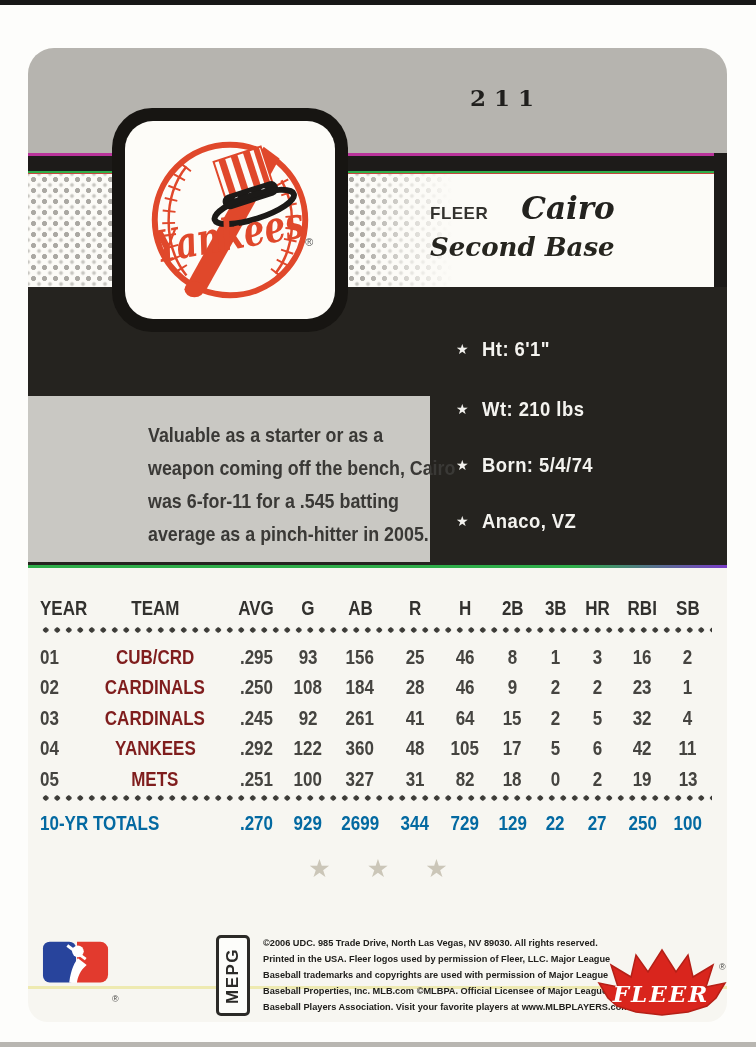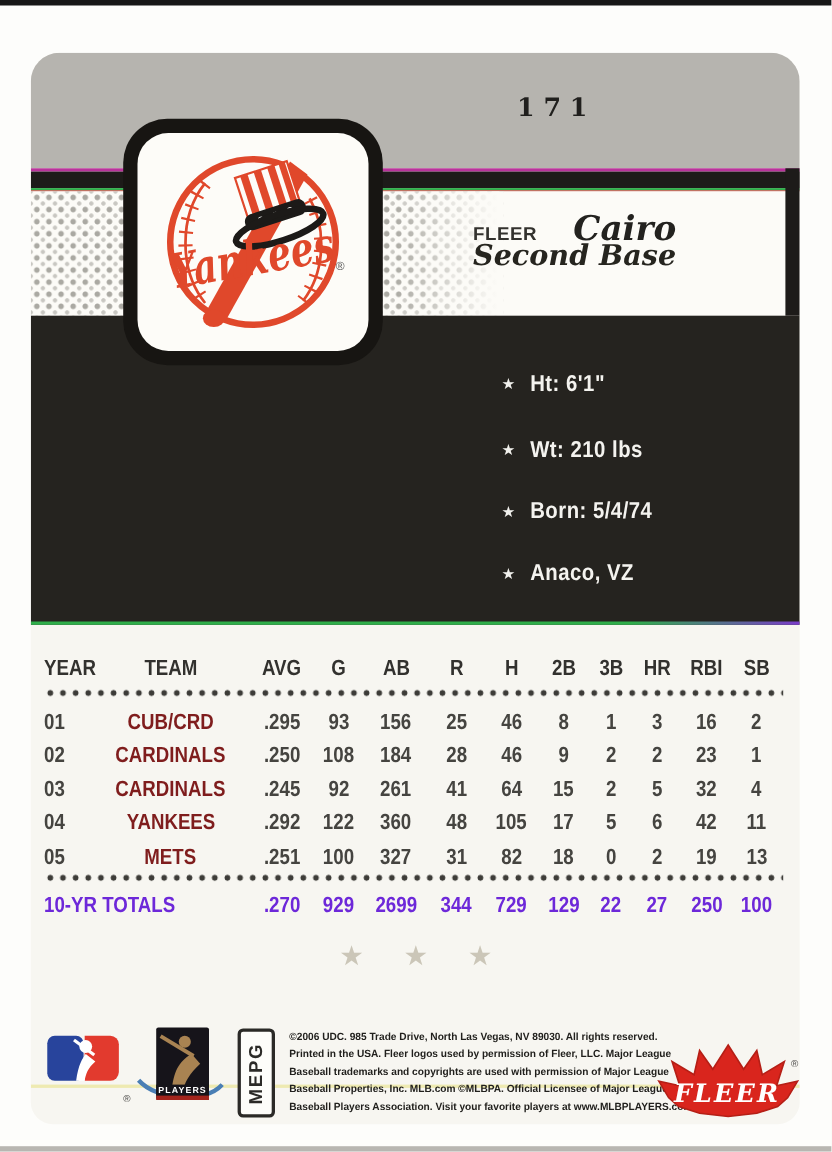--- a/index.html
+++ b/index.html
@@ -34,21 +34,21 @@
   .dots-left{left:0;top:126px;width:86px;height:113px;}
   .dots-right{left:318px;top:126px;width:112px;height:113px;}
   .dots-right-fade{left:318px;top:126px;width:112px;height:113px;
     background:linear-gradient(90deg,rgba(252,251,247,0) 10%,rgba(252,251,247,.55) 55%,#fcfbf7 95%);}
   .band-right-black{left:686px;top:105px;width:13px;height:134px;background:#1d1b19;}
 
   .player-name{left:402px;top:142px;display:flex;align-items:baseline;gap:5px;}
   .first-name{font-size:17px;font-weight:bold;letter-spacing:.5px;color:#33322e;}
   .last-name{font-family:"DejaVu Serif",serif;font-style:italic;font-weight:bold;
     font-size:31px;color:#23221f;margin-left:28px;}
-  .position{left:402px;top:170px;font-family:"DejaVu Serif",serif;font-style:italic;
+  .position{left:402px;top:184px;font-family:"DejaVu Serif",serif;font-style:italic;
     font-weight:bold;font-size:26px;color:#26251f;}
 
   .dark-section{left:0;top:239px;width:699px;height:281px;background:#25231f;}
   .dark-bottom-line{left:0;top:517px;width:699px;height:3px;
     background:linear-gradient(90deg,#2fae4a 0%,#2fae4a 78%,#7a3cc9 100%);}
 
   .logo-box{left:84px;top:60px;width:236px;height:224px;background:#171512;border-radius:40px;}
   .logo-box-inner{left:13px;top:13px;width:210px;height:198px;background:#fdfcf8;border-radius:28px;
     display:flex;align-items:center;justify-content:center;overflow:hidden;}
 
@@ -69,21 +69,21 @@
   .stat-header{left:12px;top:548px;width:682px;height:24px;line-height:24px;
     font-size:20px;font-weight:bold;color:#32312e;}
   .dotline{height:6px;width:672px;background-image:radial-gradient(circle,#3d3c38 2.4px,transparent 2.9px);
     background-size:11.5px 6px;background-position:0 50%;background-repeat:repeat-x;}
   .dot1{left:12px;top:579px;}
   .dot2{left:12px;top:747px;}
   .stat-rows{left:12px;top:594px;width:682px;}
   .stat-row{height:30.4px;line-height:30.4px;font-size:20px;font-weight:bold;color:#454440;}
   .stat-row .scell:nth-child(2){color:#7f1d1d;}
   .stat-totals{left:12px;top:762px;width:682px;height:26px;line-height:26px;
-    font-size:20px;font-weight:bold;color:#6d28d9;}
+    font-size:20px;font-weight:bold;color:#0369a1;}
 
   .footer-stars{left:240px;top:806px;width:220px;display:flex;justify-content:center;gap:36px;
     font-size:25px;color:#cbc6b8;}
 
   
   .yellow-line{left:0;top:938px;width:699px;height:3px;background:#ece7a6;opacity:.85;}
   .mlb-logo{left:14px;top:890px;}
   .reg{font-size:9px;color:#4a4947;}
   .reg-mlb{left:84px;top:946px;}
   .mlbpa-logo{left:92px;top:882px;}
@@ -97,21 +97,21 @@
 </style>
 </head>
 <body>
 
 <div class="abs scan-top"></div>
 <div class="abs scan-bottom"></div>
 
 <div class="abs card">
 
   <div class="abs banner"></div>
-  <div class="abs card-number">171</div>
+  <div class="abs card-number">211</div>
 
   <div class="abs line-magenta"></div>
   <div class="abs stripe-black"></div>
   <div class="abs line-green"></div>
   <div class="abs line-red"></div>
 
   <div class="abs name-band"></div>
   <div class="abs dots dots-left"></div>
   <div class="abs dots dots-right"></div>
   <div class="abs dots-right-fade"></div>
@@ -147,20 +147,26 @@
           <circle cx="119" cy="75.5" r="2.6" fill="#fff"></circle>
           <circle cx="133" cy="75.5" r="2.6" fill="#fff"></circle>
           <ellipse cx="119" cy="88" rx="42" ry="12" fill="none" stroke="#1c1a18" stroke-width="6"></ellipse>
         </g>
         <text x="100" y="130" text-anchor="middle" transform="rotate(-10 100 120)" font-family="DejaVu Serif, serif" font-style="italic" font-weight="bold" font-size="44" fill="#e0482b" textLength="152" lengthAdjust="spacingAndGlyphs">Yankees</text>
         <text x="176" y="126" font-size="11" fill="#555">®</text>
       </svg>
     </div>
   </div>
 
+  <div class="abs bio-box">
+    <div class="bio-line">Valuable as a starter or as a</div>
+    <div class="bio-line">weapon coming off the bench, Cairo</div>
+    <div class="bio-line">was 6-for-11 for a .545 batting</div>
+    <div class="bio-line">average as a pinch-hitter in 2005.</div>
+  </div>
 
   <div class="abs vital" style="left:428px;top:288px;">
     <span class="vital-star">★</span>
     <span class="vital-text">Ht: 6'1"</span>
   </div>
   <div class="abs vital" style="left:428px;top:348px;">
     <span class="vital-star">★</span>
     <span class="vital-text">Wt: 210 lbs</span>
   </div>
   <div class="abs vital" style="left:428px;top:404px;">
@@ -196,32 +202,20 @@
     <svg width="68" height="50" viewBox="0 0 70 50">
       <rect x="1" y="3" width="34" height="42" rx="7" fill="#28449c"></rect>
       <path d="M36 3 h24 a8 8 0 0 1 8 8 v26 a8 8 0 0 1 -8 8 H36 z" fill="#e23a2e"></path>
       <circle cx="37" cy="13" r="6" fill="#fff"></circle>
       <path d="M28 45 C30 30 34 24 37 20 L46 27 C39 33 37 39 36 45 Z" fill="#fff"></path>
       <line x1="26" y1="7" x2="45" y2="21" stroke="#fff" stroke-width="3"></line>
     </svg>
   </div>
   <span class="abs reg reg-mlb">®</span>
 
-  <div class="abs mlbpa-logo">
-    <svg width="86" height="88" viewBox="0 0 86 88">
-      <path d="M6 52 C22 70 66 74 82 56" fill="none" stroke="#4a7fb5" stroke-width="4"></path>
-      <rect x="22" y="4" width="48" height="66" fill="#16141a" rx="2"></rect>
-      <line x1="26" y1="12" x2="56" y2="30" stroke="#a98352" stroke-width="3.5"></line>
-      <circle cx="48" cy="17" r="5.5" fill="#a98352"></circle>
-      <path d="M36 62 C38 44 42 36 54 28 L62 37 C52 46 48 54 46 62 Z" fill="#a98352"></path>
-      <rect x="22" y="56" width="48" height="10" fill="#16141a"></rect>
-      <text x="46" y="64" text-anchor="middle" font-family="Liberation Sans, sans-serif" font-weight="bold" font-size="8" fill="#fff" letter-spacing="1">PLAYERS</text>
-      <rect x="22" y="66" width="48" height="4" fill="#a3241c"></rect>
-    </svg>
-  </div>
 
   <div class="abs mepg-box">
     <span class="mepg-text">MEPG</span>
   </div>
 
   <div class="abs copyright">
     <div class="copy-line">©2006 UDC. 985 Trade Drive, North Las Vegas, NV 89030. All rights reserved.</div>
     <div class="copy-line">Printed in the USA. Fleer logos used by permission of Fleer, LLC. Major League</div>
     <div class="copy-line">Baseball trademarks and copyrights are used with permission of Major League</div>
     <div class="copy-line">Baseball Properties, Inc. MLB.com ©MLBPA. Official Licensee of Major League</div>

